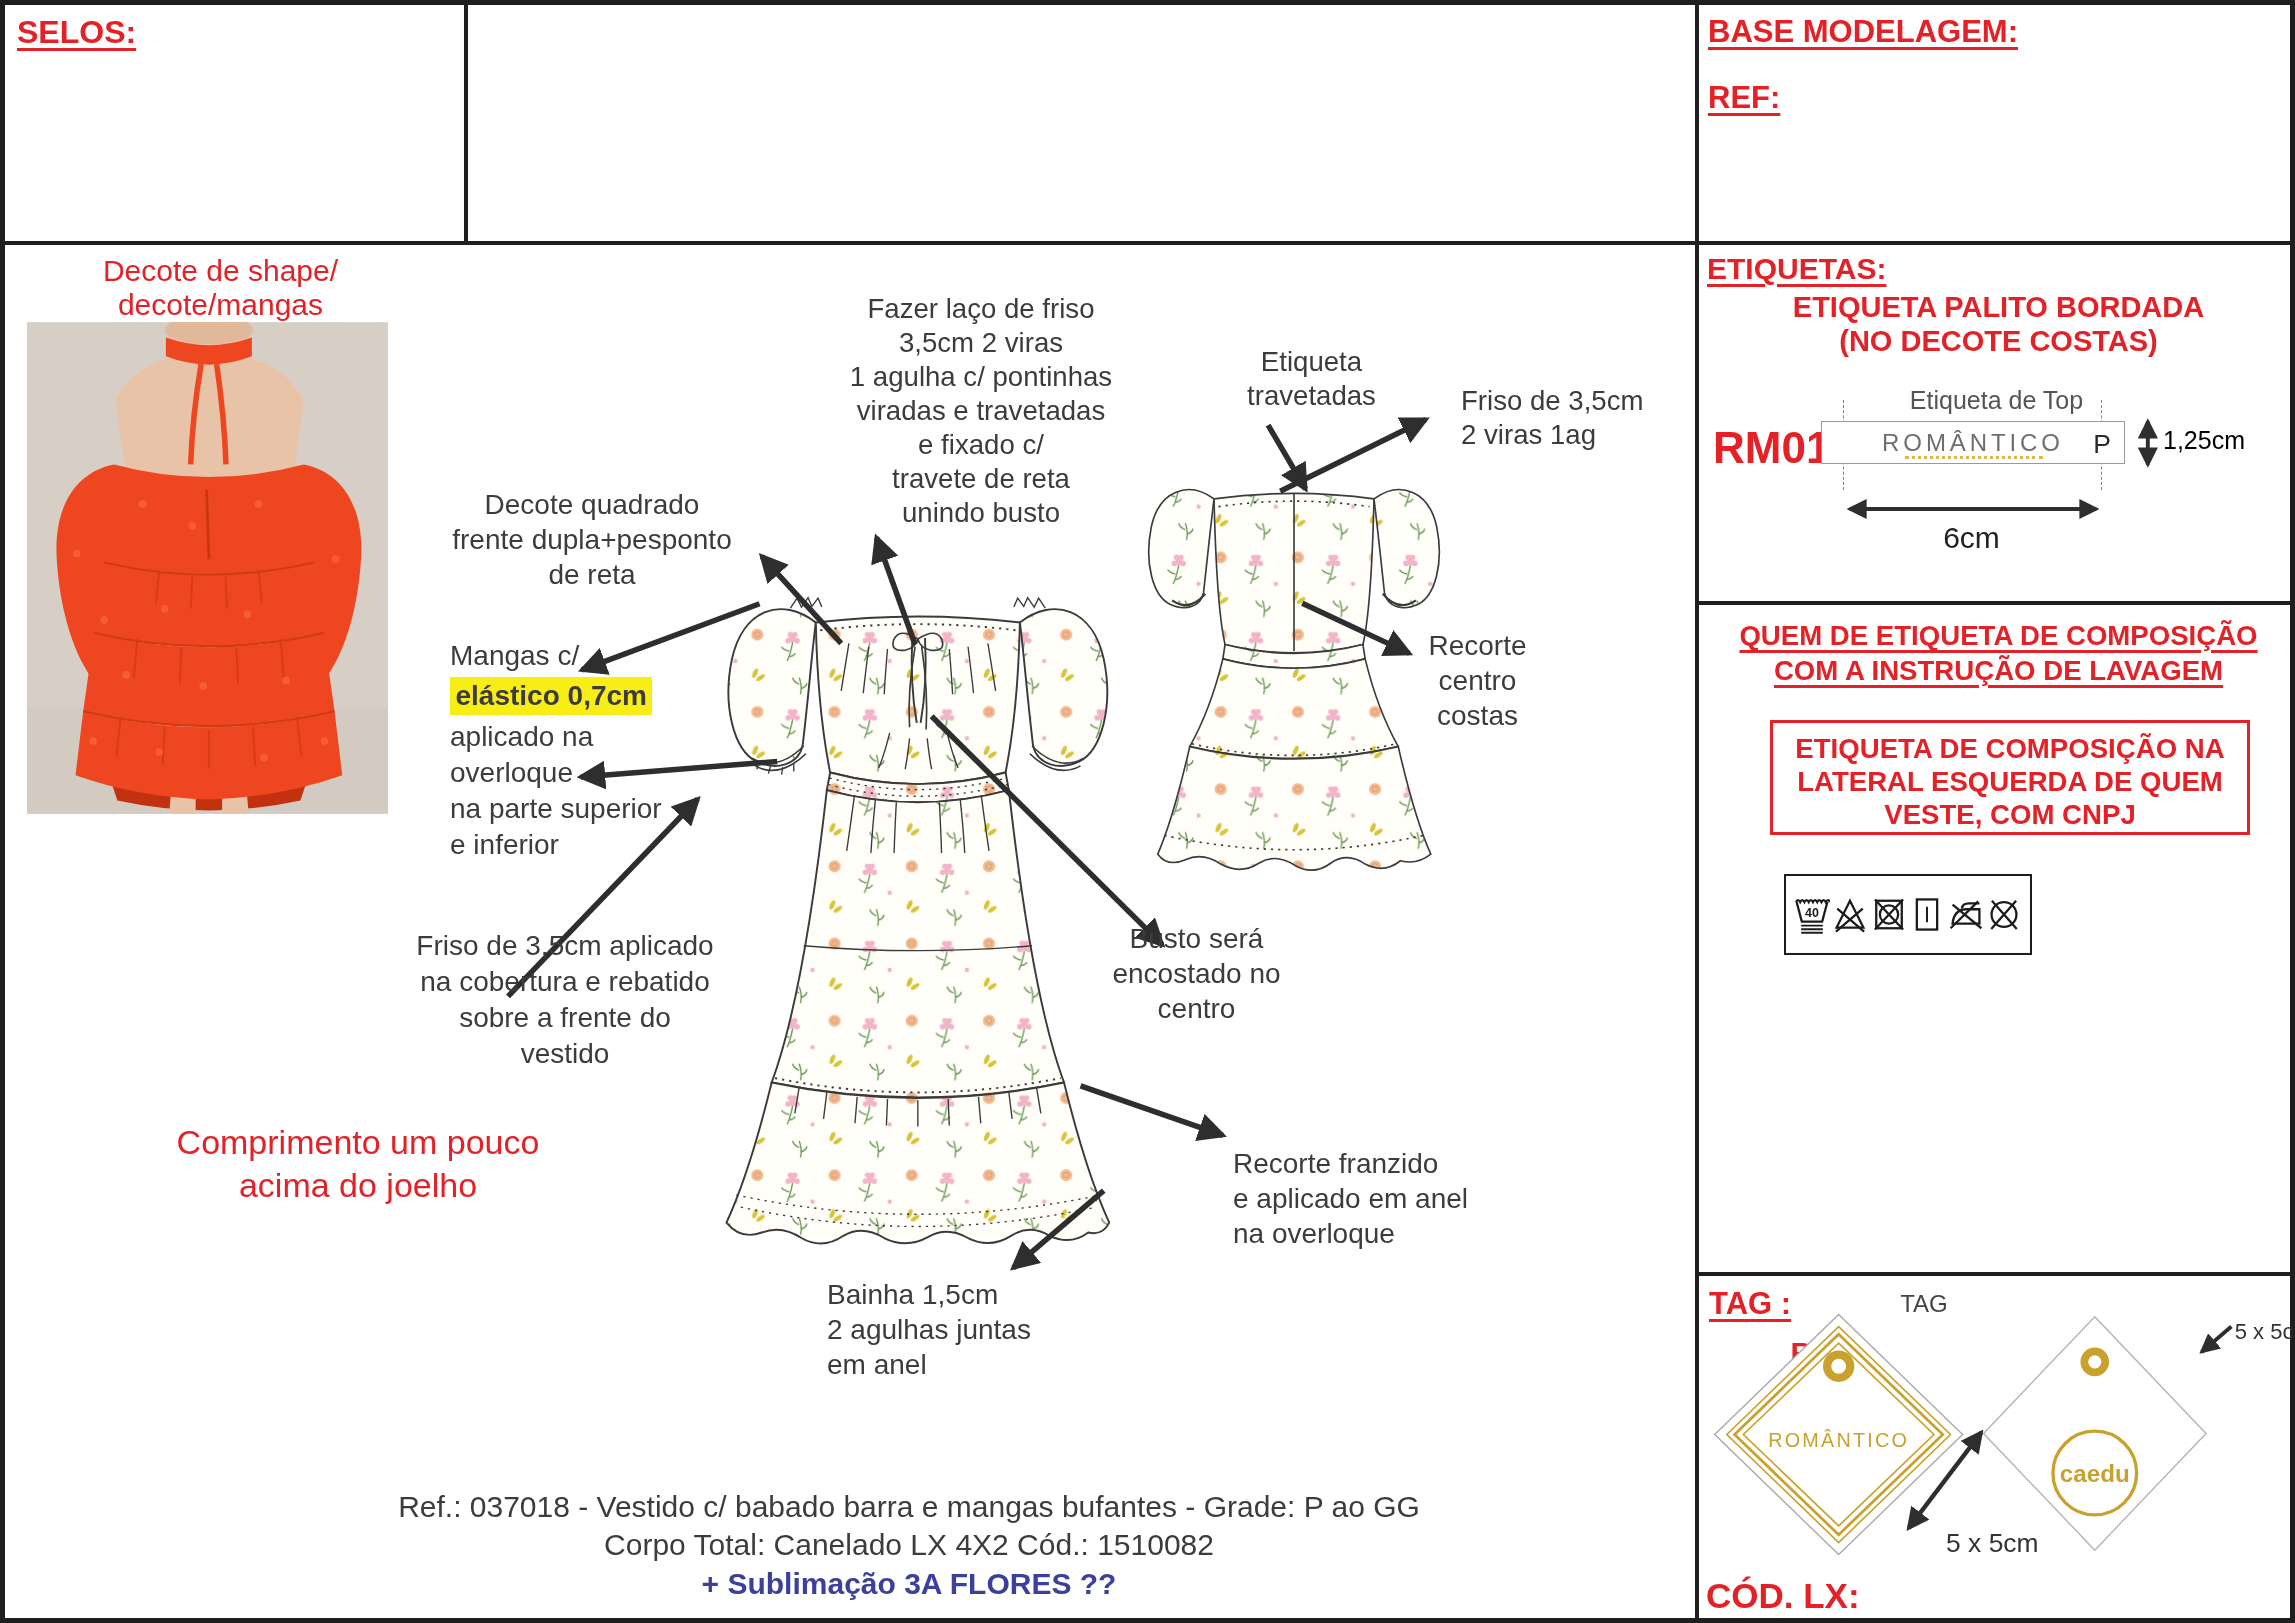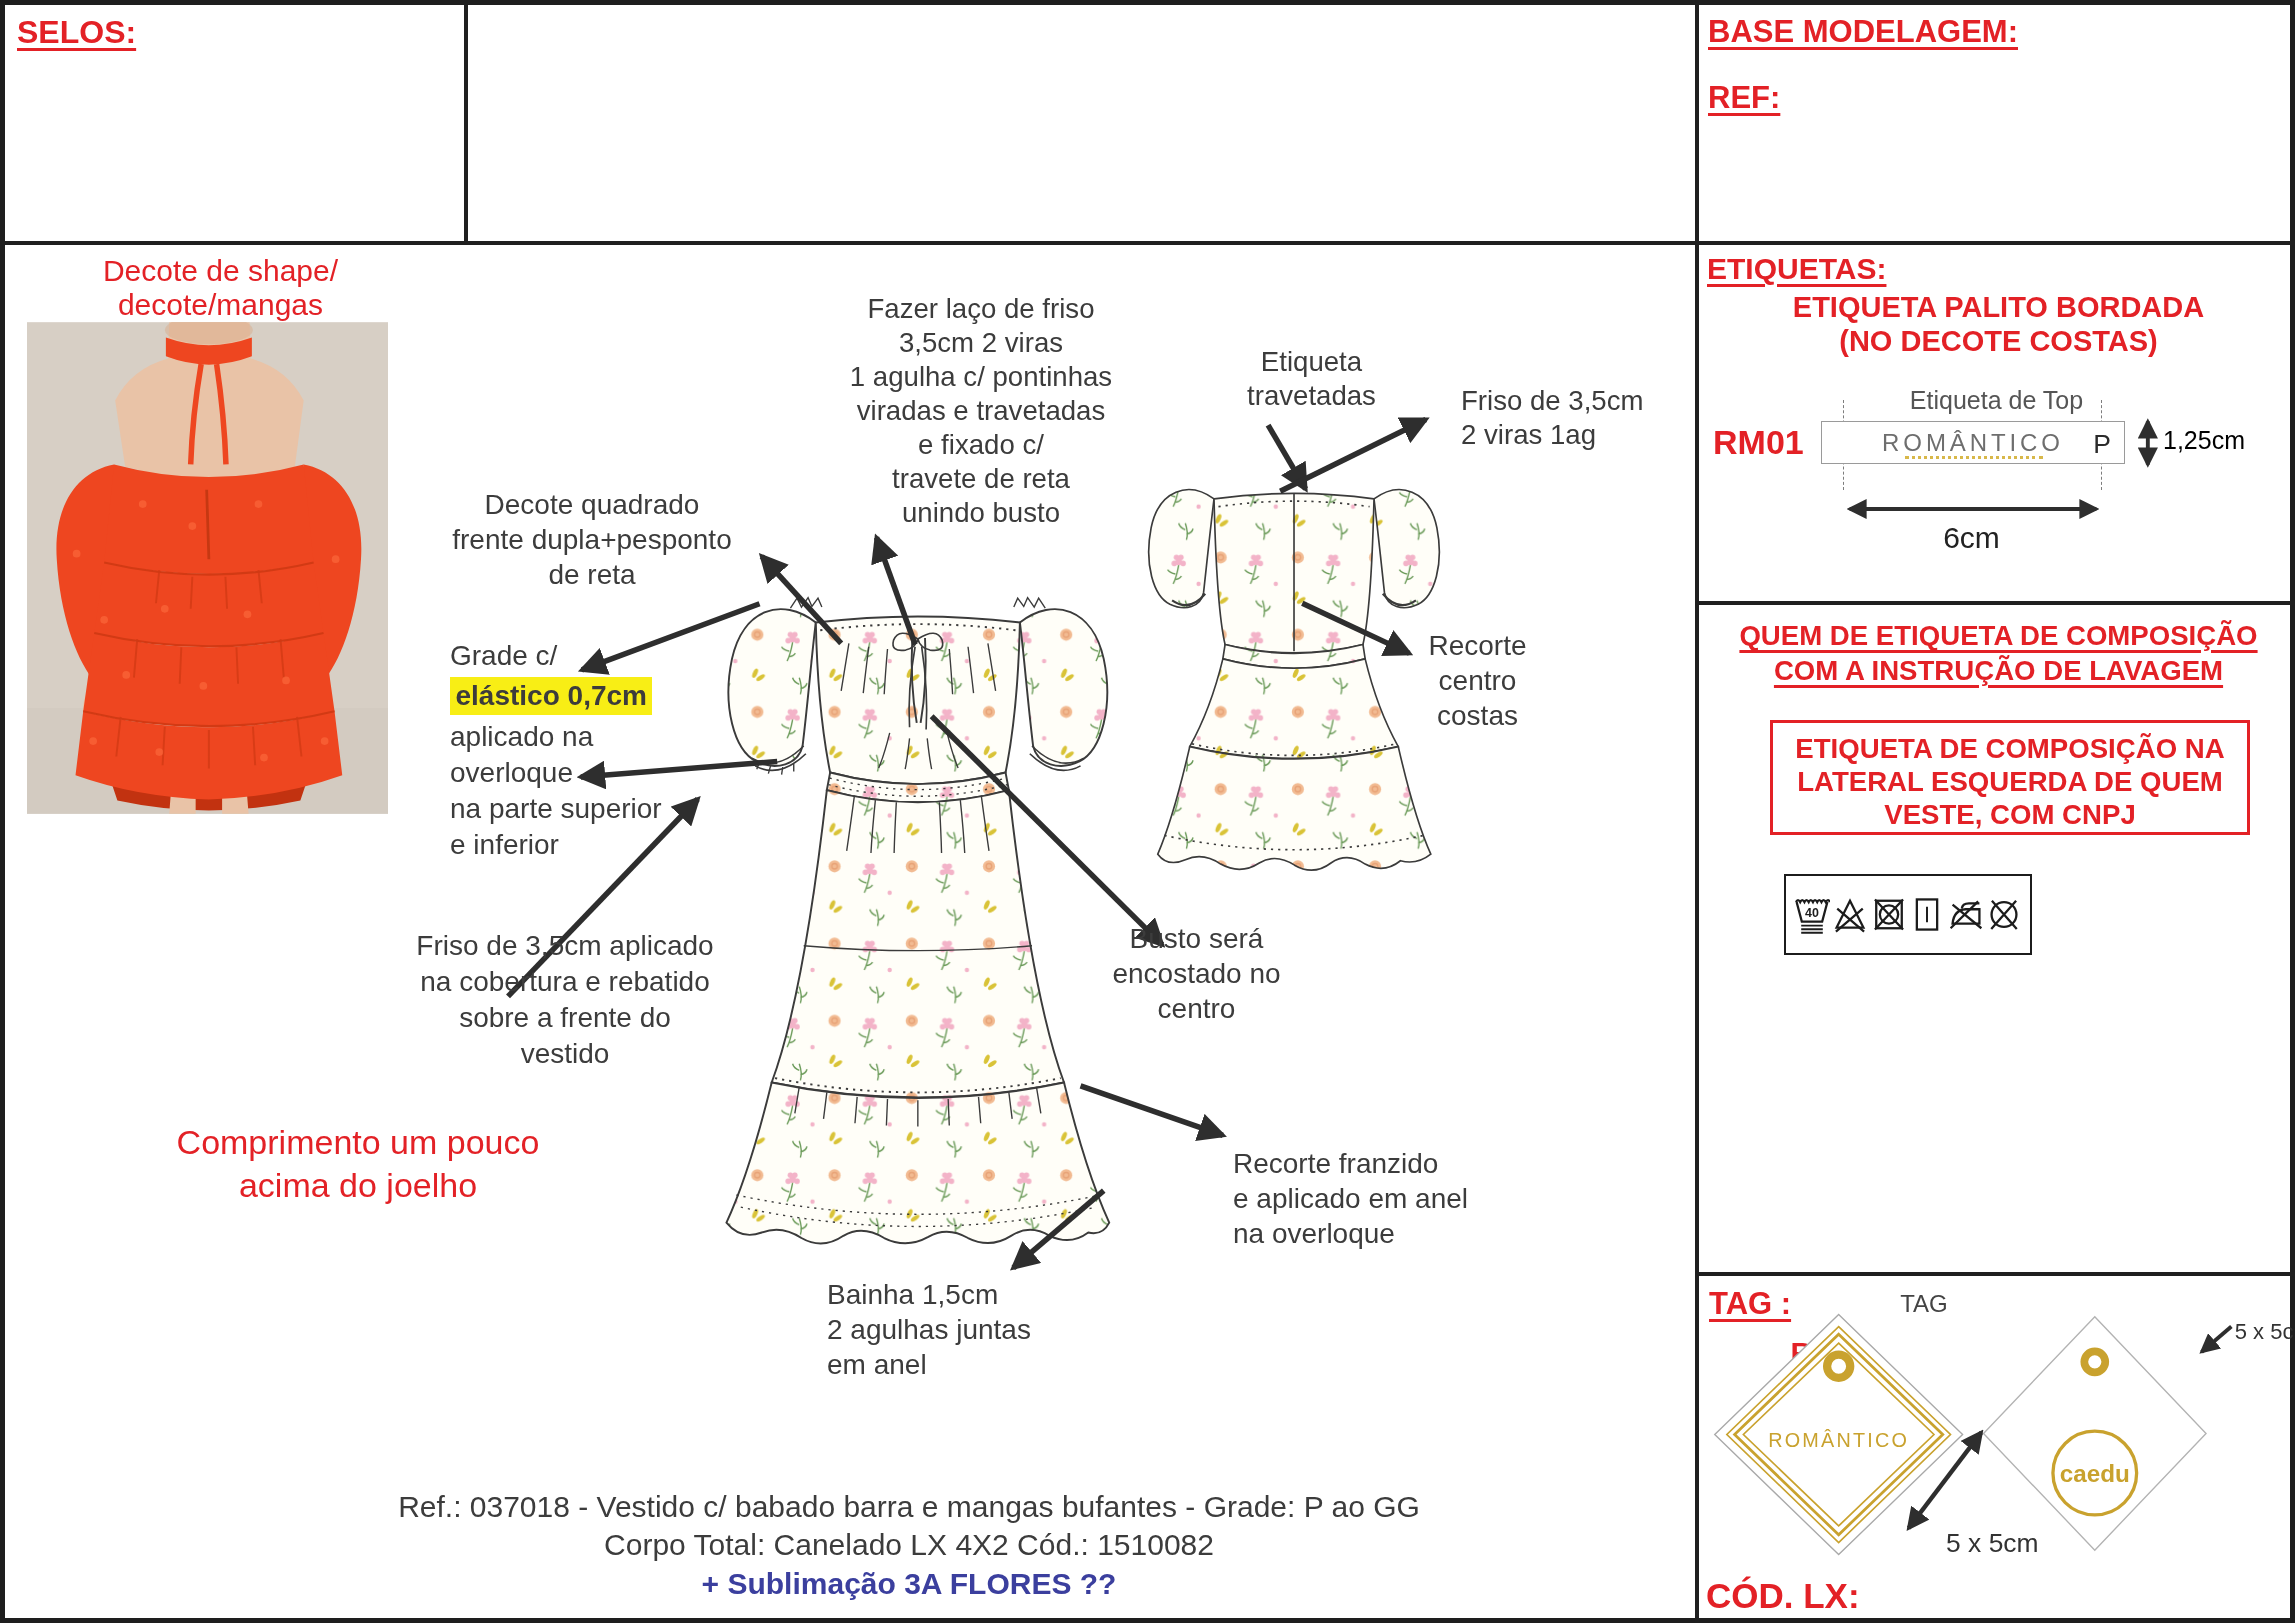--- a/index.html
+++ b/index.html
@@ -179,21 +179,21 @@
 travete de reta
 unindo busto</div>
   <div class="abs ink center ml" style="left:1224px;top:340px;width:165px;font-size:27.6px;line-height:34px;">Etiqueta
 travetadas</div>
   <div class="abs ink ml" style="left:1456px;top:379px;width:232px;font-size:27.6px;line-height:34px;">Friso de 3,5cm
 2 viras 1ag</div>
   <div class="abs ink center ml" style="left:419px;top:482px;width:336px;font-size:28px;line-height:35px;">Decote quadrado
 frente dupla+pesponto
 de reta</div>
   <div class="abs ink" style="left:445px;top:633px;width:309px;font-size:28px;line-height:36px;">
-    <div>Grade c/</div>
+    <div>Mangas c/</div>
     <div style="margin:3.3px 0;"><span class="hl">elástico 0,7cm</span></div>
     <div class="ml">aplicado na
 overloque
 na parte superior
 e inferior</div>
   </div>
   <div class="abs ink center ml" style="left:381px;top:923px;width:358px;font-size:28px;line-height:36px;">Friso de 3,5cm aplicado
 na cobertura e rebatido
 sobre a frente do
 vestido</div>
@@ -214,21 +214,21 @@
 
   <div class="abs ink center" style="left:132px;top:1485px;width:1544px;font-size:30px;">Ref.: 037018 - Vestido c/ babado barra e mangas bufantes -  Grade: P ao GG</div>
   <div class="abs ink center" style="left:132px;top:1523px;width:1544px;font-size:30px;">Corpo Total: Canelado LX 4X2 Cód.: 1510082</div>
   <div class="abs blue bold center" style="left:132px;top:1562px;width:1544px;font-size:30px;">+ Sublimação 3A FLORES ??</div>
 
   <div class="abs red bold underl" style="left:1702px;top:247px;font-size:30px;">ETIQUETAS:</div>
   <div class="abs red bold center ml" style="left:1704px;top:285px;width:579px;font-size:29px;line-height:34px;">ETIQUETA PALITO BORDADA
 (NO DECOTE COSTAS)</div>
 
   <div class="abs center" style="left:1837px;top:381px;width:309px;font-size:25px;color:#555;">Etiqueta de Top</div>
-  <div class="abs red bold" style="left:1708px;top:418px;font-size:34px;">RM01</div>
+  <div class="abs red bold" style="left:1708px;top:418px;font-size:44px;">RM01</div>
   <div class="dashv" style="left:1838px;top:395px;height:90px;"></div>
   <div class="dashv" style="left:2096px;top:395px;height:90px;"></div>
   <div class="abs lblbox" style="left:1816px;top:416px;width:304px;height:43px;">
     <div class="abs center" style="left:0;top:6.6px;width:100%;font-size:24px;letter-spacing:3.9px;color:#6e6e6e;">ROMÂNTICO</div>
     <div class="abs" style="left:83px;top:34px;width:138px;border-bottom:3.3px dotted #d8b84a;"></div>
     <div class="abs" style="right:13.2px;top:6.6px;font-size:26.5px;color:#2b2b2b;">P</div>
   </div>
   <svg class="abs" style="left:2125px;top:413px;" width="39" height="50" viewBox="0 0 70 90">
     <line x1="32" y1="6" x2="32" y2="84" stroke="#2e2e2e" stroke-width="7" marker-start="url(#ah)" marker-end="url(#ah)"></line>
   </svg>

